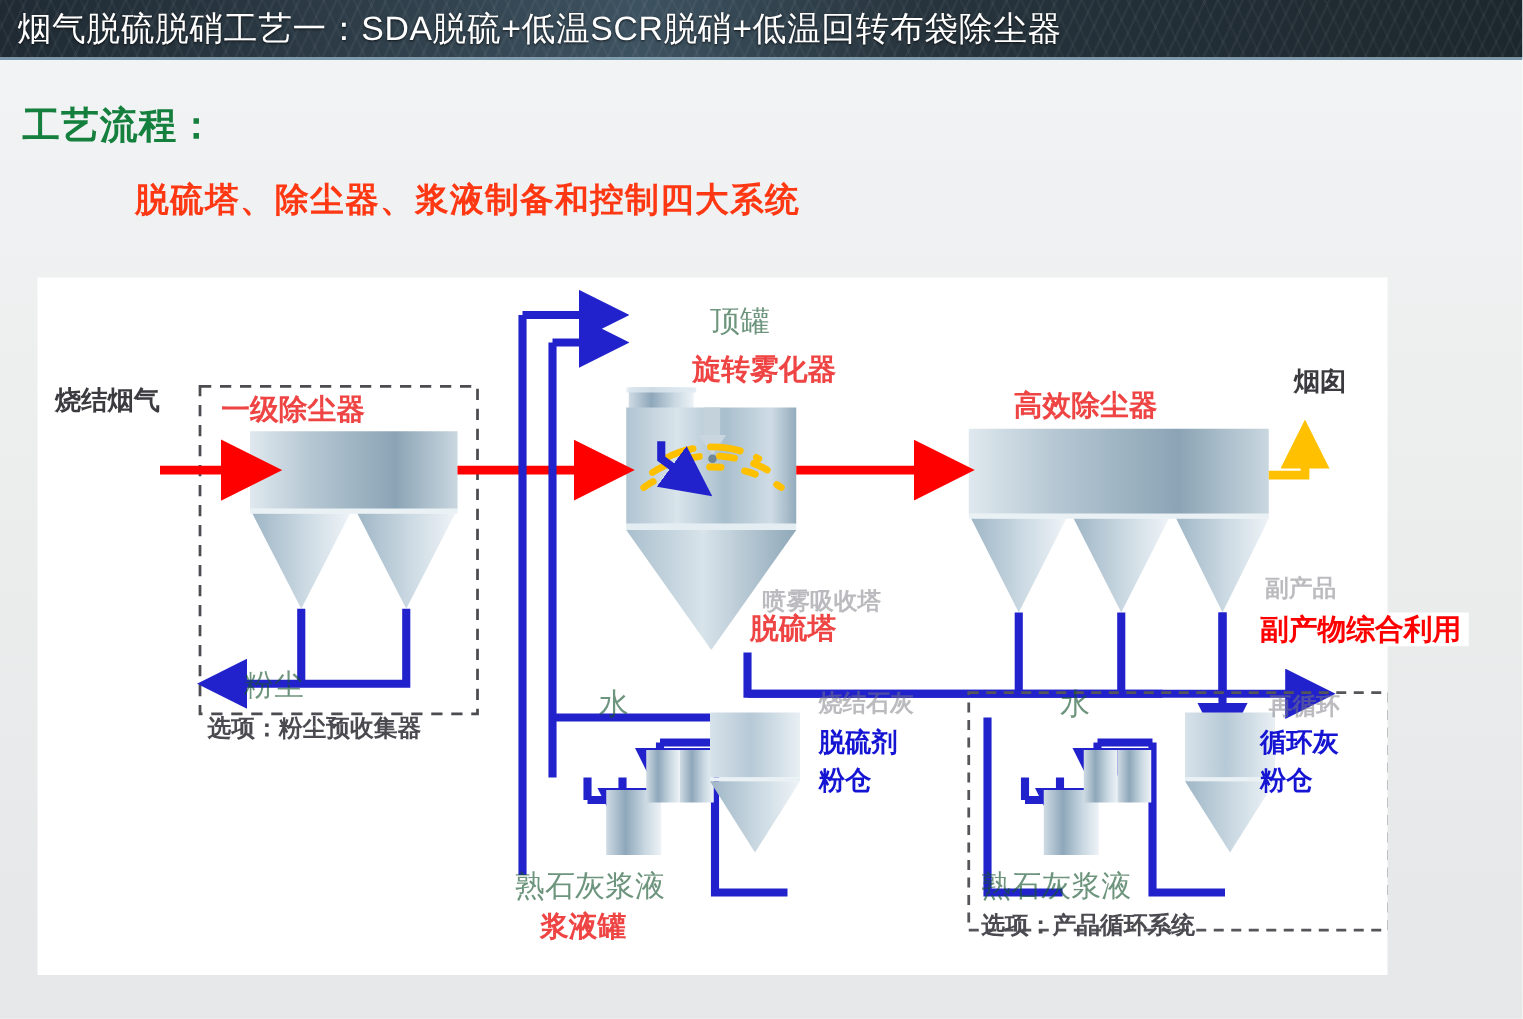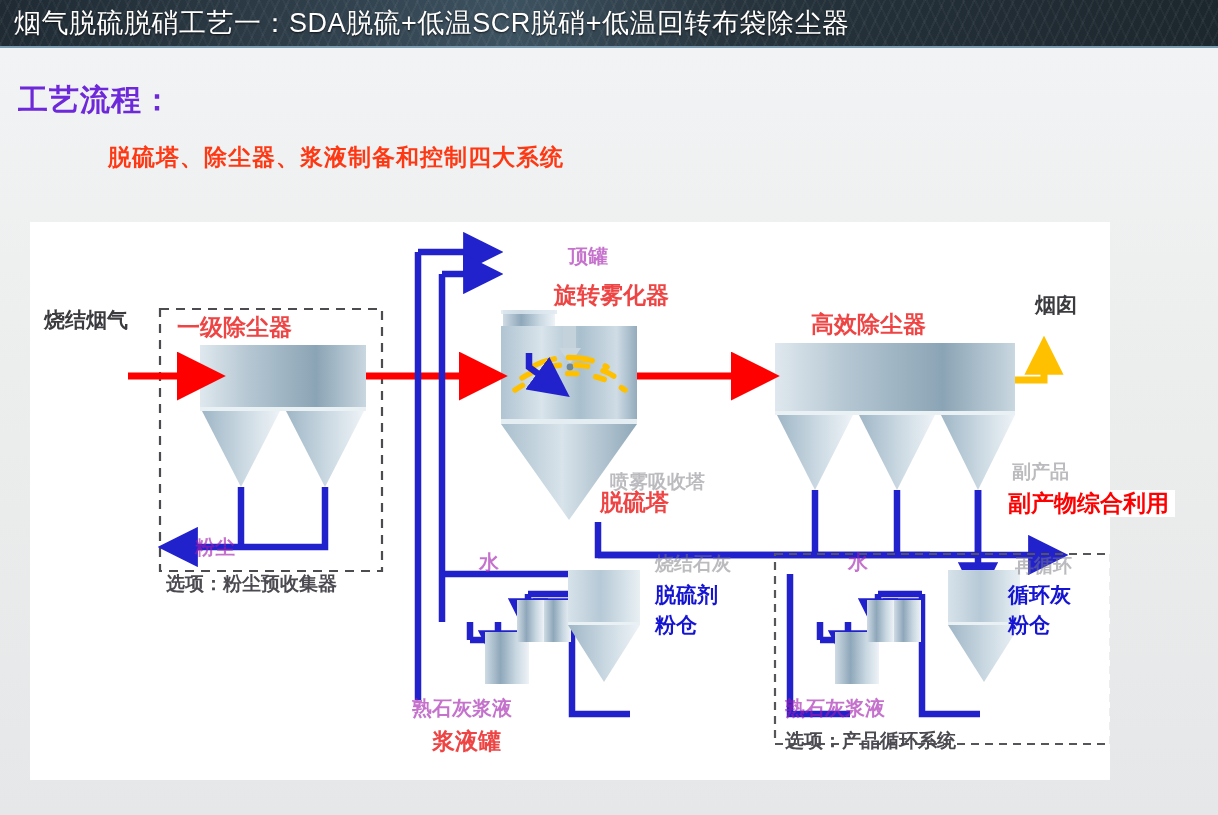--- a/index.html
+++ b/index.html
@@ -23,41 +23,41 @@
   .titlebar .ttxt{
     position:absolute;left:14px;top:5px;
     font-size:27px;color:#ffffff;letter-spacing:.5px;
     text-shadow:0 1px 2px rgba(0,0,0,.75);
     white-space:nowrap;
   }
 
   
   .h1red{
     position:absolute;left:18px;top:80px;
-    font-size:30px;font-weight:bold;color:#6d28d9;
+    font-size:30px;font-weight:bold;color:#15803d;
     letter-spacing:1px;white-space:nowrap;
   }
   .h2red{
     position:absolute;left:108px;top:142px;
-    font-size:23px;font-weight:bold;color:#ff3814;
+    font-size:27px;font-weight:bold;color:#ff3814;
     letter-spacing:1px;white-space:nowrap;
   }
 
   
   .card{
     position:absolute;left:30px;top:222px;width:1080px;height:558px;
     background:#ffffff;
   }
   .svgwrap{position:absolute;left:0;top:0;width:1080px;height:558px;}
 
   
   .lbl{position:absolute;white-space:nowrap;line-height:1;}
   .lbl-gray{color:#3b3b3f;font-size:21px;font-weight:bold;
             font-family:"Liberation Serif","DejaVu Serif",serif;}
-  .lbl-faded{color:#a21caf;font-size:20px;font-weight:bold;opacity:.62;
+  .lbl-faded{color:#14532d;font-size:24px;font-weight:normal;opacity:.62;
              font-family:"Liberation Serif","DejaVu Serif",serif;}
   .lbl-faded2{color:#7a7a80;font-size:19px;font-weight:bold;opacity:.5;
              font-family:"Liberation Serif","DejaVu Serif",serif;}
   .lbl-blue{color:#ef4444;font-size:23px;font-weight:bold;}
   .lbl-blue-sm{color:#1414d2;font-size:21px;font-weight:bold;}
   .lbl-redbox{
     color:#ff0000;font-size:23px;font-weight:bold;
     background:#ffffff;padding:2px 6px;
   }
   .lbl-dash{color:#4a4a50;font-size:19px;font-weight:bold;

